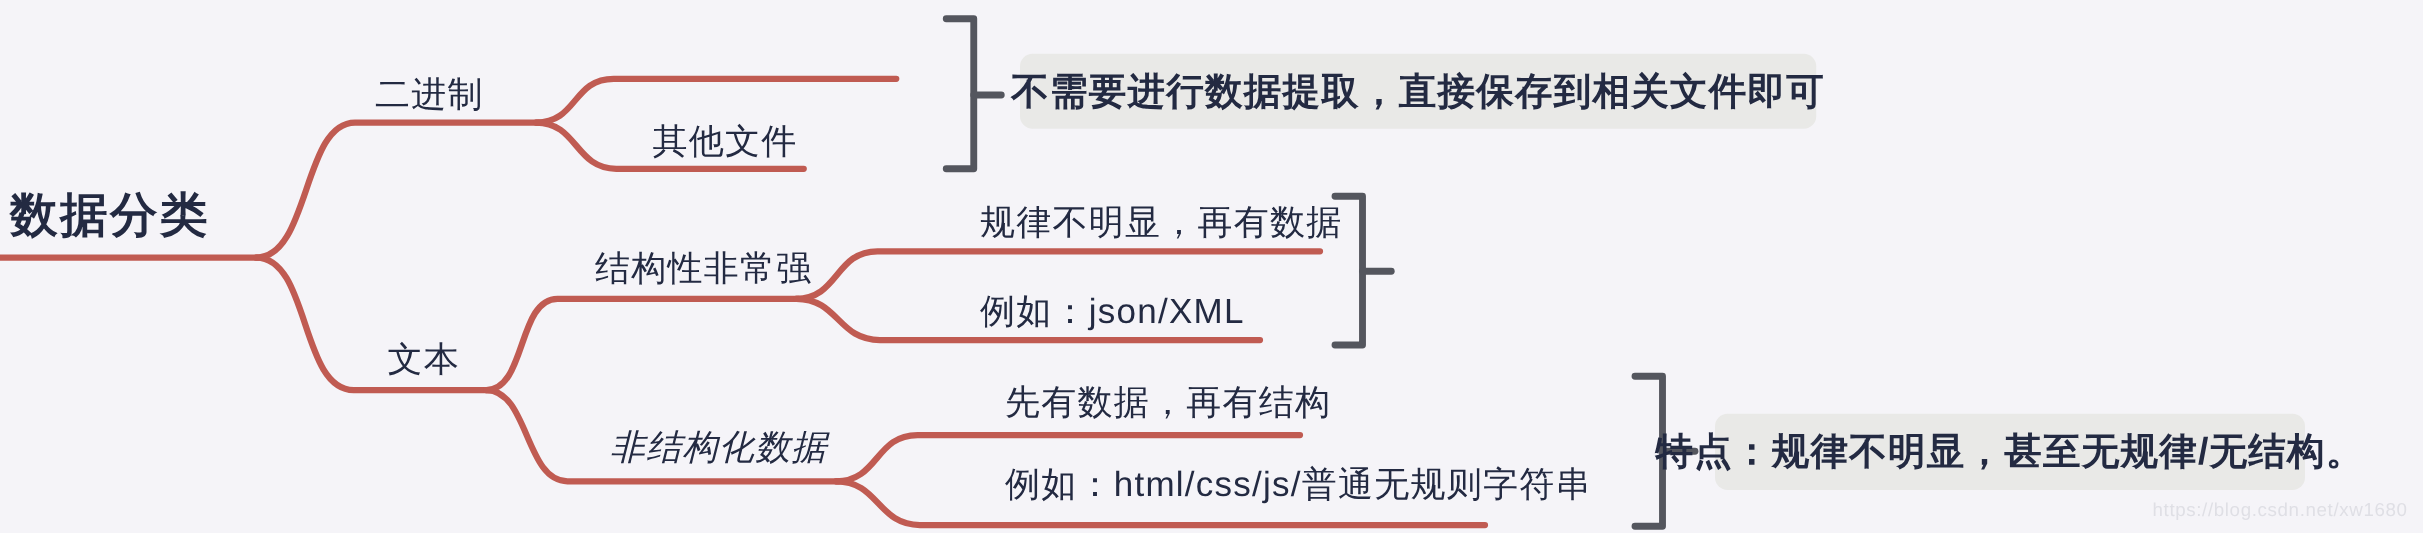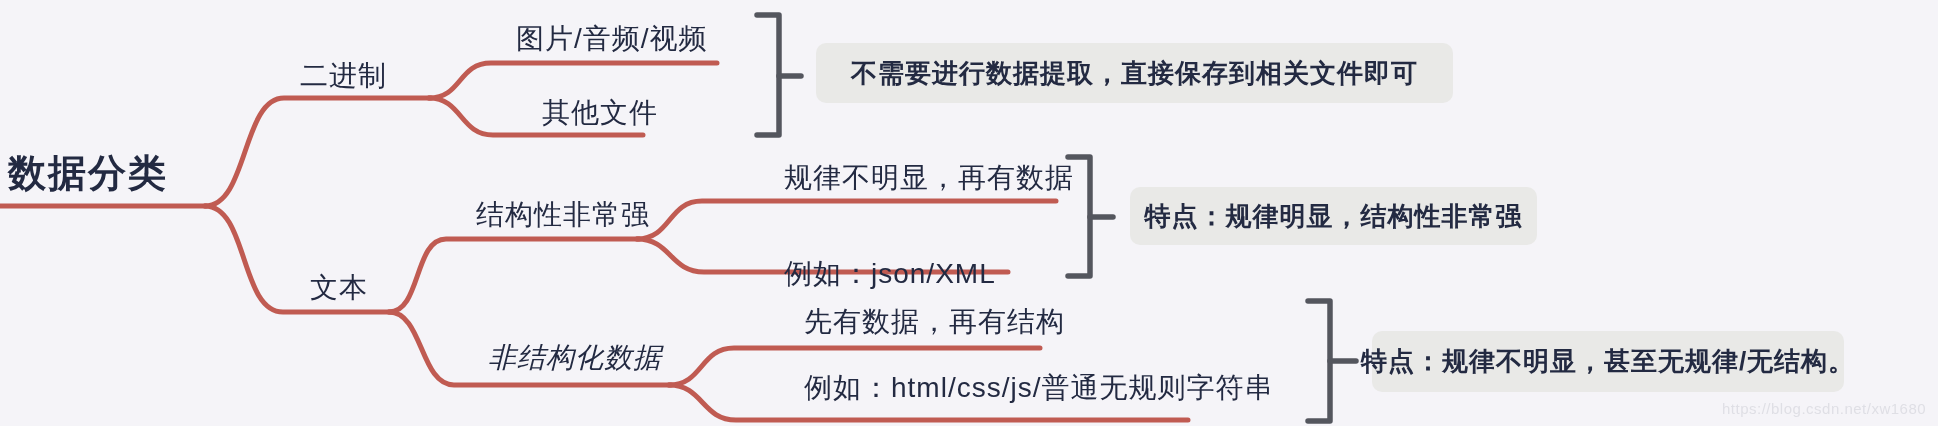--- a/index.html
+++ b/index.html
@@ -18,21 +18,21 @@
   svg.wires .red{stroke:var(--accent);stroke-width:5;stroke-linecap:round;}
   svg.wires .gray{stroke:var(--bracket);stroke-width:5.5;stroke-linecap:round;stroke-linejoin:round;}
   .label{
     position:absolute;white-space:nowrap;color:var(--ink);
     font-size:28px;line-height:1.15;letter-spacing:1px;
   }
   .label.root{font-size:38px;font-weight:bold;letter-spacing:2px;margin-top:16px;}
   .note{
     position:absolute;display:flex;align-items:center;justify-content:center;
     background:var(--note-bg);border-radius:10px;color:var(--ink);
-    font-weight:bold;font-size:26px;white-space:nowrap;letter-spacing:1px;
+    font-weight:bold;font-size:30px;white-space:nowrap;letter-spacing:1px;
     padding:0 22px;
   }
   .watermark{
     position:absolute;color:var(--watermark);font-size:15px;
     white-space:nowrap;letter-spacing:.5px;
   }
 </style>
 </head>
 <body>
 
@@ -60,31 +60,29 @@
       <path class="gray" d="M 1068 157 L 1090 157 L 1090 276 L 1068 276"></path>
       <path class="gray" d="M 1090 217 L 1113 217"></path>
       <path class="gray" d="M 1308 301 L 1330 301 L 1330 421 L 1308 421"></path>
       <path class="gray" d="M 1330 361 L 1356 361"></path>
     </g>
   </svg>
 
   <div class="label root" style="left:8px;top:136px;">数据分类</div>
 
   <div class="label" style="left:300px;top:60px;">二进制</div>
-  <div class="label" style="left:516px;top:23px;">图片/音频/视频</div>
-  <div class="label" style="left:542px;top:97px;">其他文件</div>
+  <div class="label" style="left:522px;top:97px;">其他文件</div>
 
   <div class="label" style="left:310px;top:272px;">文本</div>
 
   <div class="label" style="left:476px;top:199px;">结构性非常强</div>
   <div class="label" style="left:784px;top:162px;">规律不明显，再有数据</div>
-  <div class="label" style="left:784px;top:233px;margin-top:25px;">例如：json/XML</div>
+  <div class="label" style="left:784px;top:233px;">例如：json/XML</div>
 
   <div class="label" style="left:488px;top:342px;font-style:italic;">非结构化数据</div>
   <div class="label" style="left:804px;top:306px;">先有数据，再有结构</div>
   <div class="label" style="left:804px;top:372px;">例如：html/css/js/普通无规则字符串</div>
 
   <div class="note" style="left:816px;top:43px;width:637px;height:60px;">不需要进行数据提取，直接保存到相关文件即可</div>
-  <div class="note" style="left:1130px;top:187px;width:407px;height:58px;">特点：规律明显，结构性非常强</div>
   <div class="note" style="left:1372px;top:331px;width:472px;height:61px;">特点：规律不明显，甚至无规律/无结构。</div>
 
   <div class="watermark" style="left:1722px;top:400px;">https://blog.csdn.net/xw1680</div>
 </div>
 
 </body></html>

